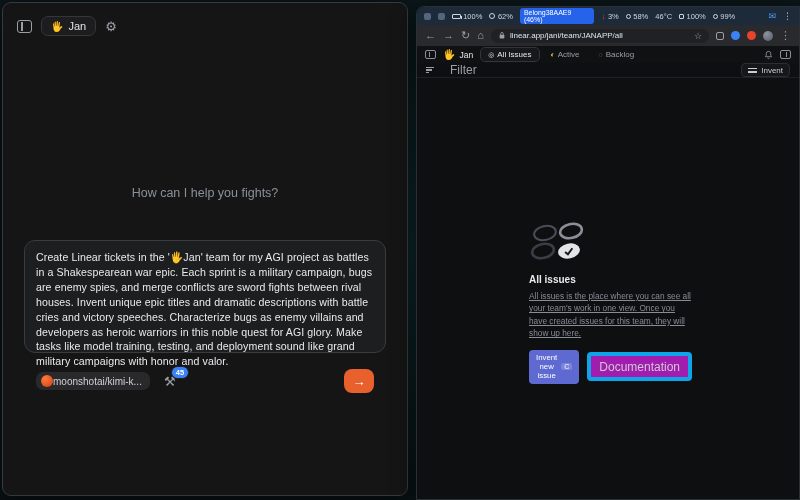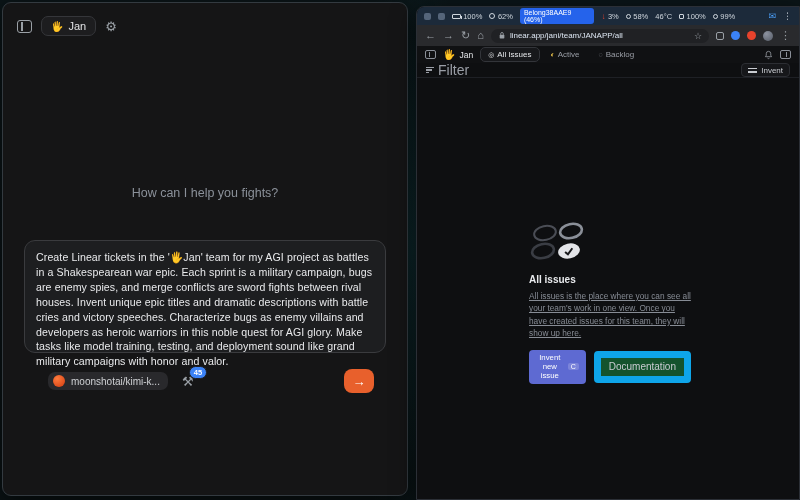--- a/index.html
+++ b/index.html
@@ -28,21 +28,21 @@
   .greeting { position:absolute; left:0; right:0; top:172px; text-align:center; }
   .greeting h1 { font-family:"Liberation Serif", serif; font-size:27px; font-weight:600; color:#eef0f2; letter-spacing:.2px; }
   .greeting p { margin-top:11px; font-size:12.5px; color:#8b919a; }
   .composer {
     position:absolute; left:21px; right:21px; top:237px; height:113px;
     background:#1d1e20; border:1px solid #3a3b3e; border-radius:11px; padding:9px 11px 8px 11px;
     display:flex; flex-direction:column;
   }
   .prompt { font-size:10.6px; line-height:14.9px; color:#e9eaec; letter-spacing:.1px; cursor:text; }
   .composer-bar { margin-top:auto; display:flex; align-items:center; gap:10px; }
-  .model-selector { display:flex; align-items:center; gap:6px; background:#29292c; border-radius:7px; padding:3px 8px 3px 5px; cursor:pointer;margin-left:12px; }
+  .model-selector { display:flex; align-items:center; background:#29292c; border-radius:7px; padding:3px 8px 3px 5px; cursor:pointer; }
   .model-icon { width:12px; height:12px; border-radius:50%; background:radial-gradient(circle at 35% 30%, #ff7b3d, #d23c10); }
   .model-label { font-size:10px; color:#cfd1d4; }
   .tools-btn { position:relative; cursor:pointer; padding:0 4px; }
   .tools-glyph { font-size:13px; color:#9aa0a6; }
   .tools-badge { position:absolute; top:-6px; right:-9px; background:#3b82f6; color:#fff; font-size:7.5px; font-weight:bold; padding:1px 3.5px; border-radius:7px; border:1.5px solid #1d1e20; }
   .spacer { flex:1; }
   .send-btn { width:30px; height:24px; border:none; border-radius:8px; background:#e8602c; color:#fff; font-size:13px; line-height:1; cursor:pointer; display:flex; align-items:center; justify-content:center; }
 
   
   .browser-window {
@@ -82,37 +82,37 @@
   .panel-ico.right::before { left:auto; right:2.6px; }
   .workspace { display:flex; align-items:center; gap:4px; font-size:8.5px; color:#e5e7ea; cursor:pointer; }
   .tabs { display:flex; align-items:center; gap:3px; }
   .tab { display:flex; align-items:center; gap:3px; font-size:8px; color:#9a9ea6; padding:2px 7px; border-radius:5px; border:1px solid transparent; cursor:pointer; }
   .tab.active { border-color:#33353a; background:#17181b; color:#e5e7ea; }
   .tab-ico { font-size:7px; line-height:1; }
   .tab-ico.half { color:#f2c94c; }
   .bell-wrap { cursor:pointer; display:flex; align-items:center; }
 
   .filter-bar { height:15px; border-bottom:1px solid #1e2025; display:flex; align-items:center; padding:0 9px; flex:0 0 auto; }
-  .filter-left { display:flex; align-items:center; gap:4px; color:#9a9ea6; font-size:14px; cursor:pointer; }
+  .filter-left { display:flex; align-items:center; gap:16px; color:#9a9ea6; font-size:12px; cursor:pointer; }
   .funnel { display:flex; flex-direction:column; gap:1.2px; }
   .funnel i { height:1.2px; background:#9a9ea6; display:block; }
   .funnel i:nth-child(1){ width:8px; } .funnel i:nth-child(2){ width:5.5px; } .funnel i:nth-child(3){ width:3px; }
   .display-btn { margin-left:auto; display:flex; align-items:center; gap:4px; font-size:8px; color:#c9ccd1; border:1px solid #2c2e33; background:#16171a; border-radius:4px; padding:1.5px 6px; cursor:pointer; }
   .sliders { width:9px; height:7px; position:relative; }
   .sliders::before,.sliders::after { content:""; position:absolute; left:0; right:0; height:1.2px; background:#c9ccd1; }
   .sliders::before{ top:1px; } .sliders::after{ bottom:1px; }
 
   .linear-content { flex:1; position:relative; background:#0e0f11; }
   .empty-state { position:absolute; left:112px; top:144px; width:162px; }
   .empty-title { font-size:10px; font-weight:bold; color:#e8eaed; margin-top:8px; }
   .empty-body { font-size:8.3px; line-height:1.5; color:#878c95; margin-top:5px;text-decoration:underline; }
   .empty-actions { display:flex; align-items:center; gap:8px; margin-top:10px; }
   .btn-primary { display:flex; align-items:center; gap:4px; background:#5e6ad2; border:none; border-radius:4px; color:#fff; font-size:7.8px; padding:3.5px 7px; cursor:pointer; }
   .btn-primary kbd { font-family:"Liberation Sans", sans-serif; background:rgba(255,255,255,.18); border-radius:2px; padding:0 3px; font-size:7px; }
-  .btn-secondary { background:#14532d; border:7px solid #0ea5e9; border-radius:4px; color:#c9ccd1; font-size:10px; padding:3.5px 8px; cursor:pointer; }
+  .btn-secondary { background:#a21caf; border:4px solid #0ea5e9; border-radius:4px; color:#c9ccd1; font-size:12px; padding:3.5px 8px; cursor:pointer; }
 </style>
 </head>
 <body>
 
 <div class="jan-window">
   <div class="jan-header">
     <span class="sidebar-toggle"></span>
     <div class="team-pill">
       <span class="emoji-hand">🖐</span>
       <span>Jan</span>

